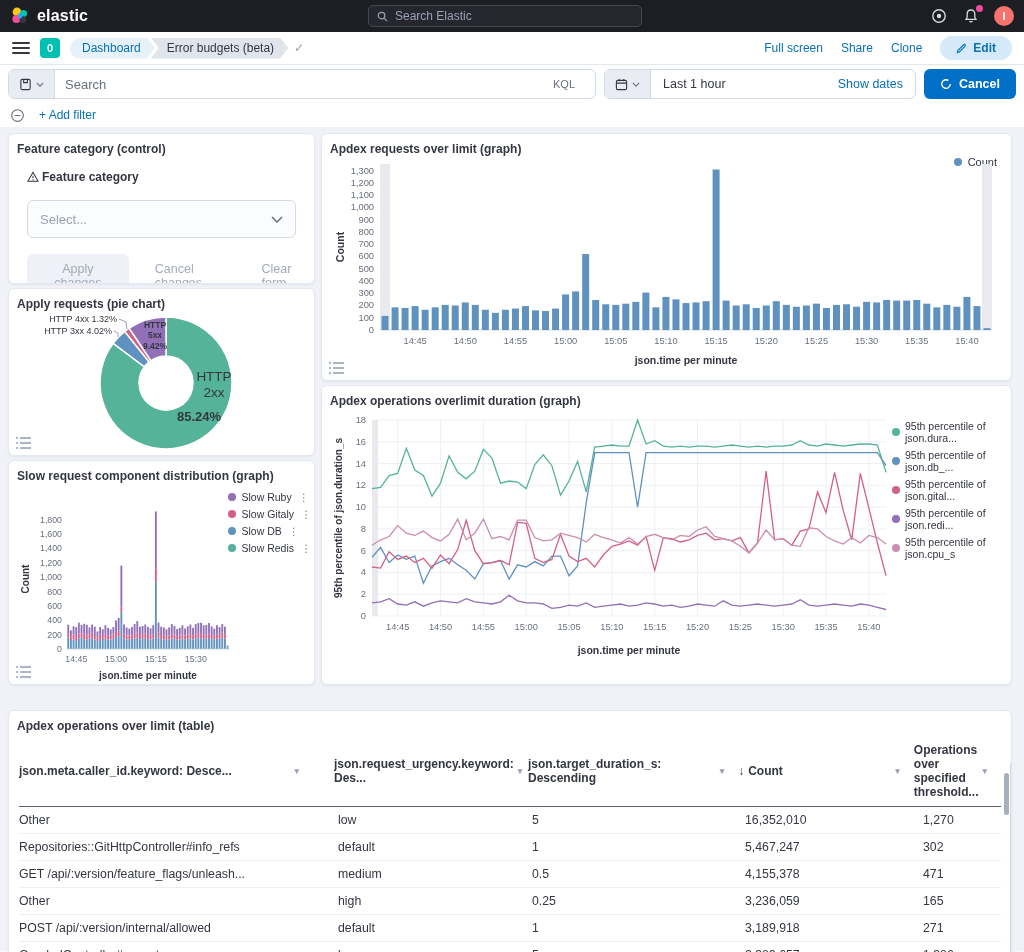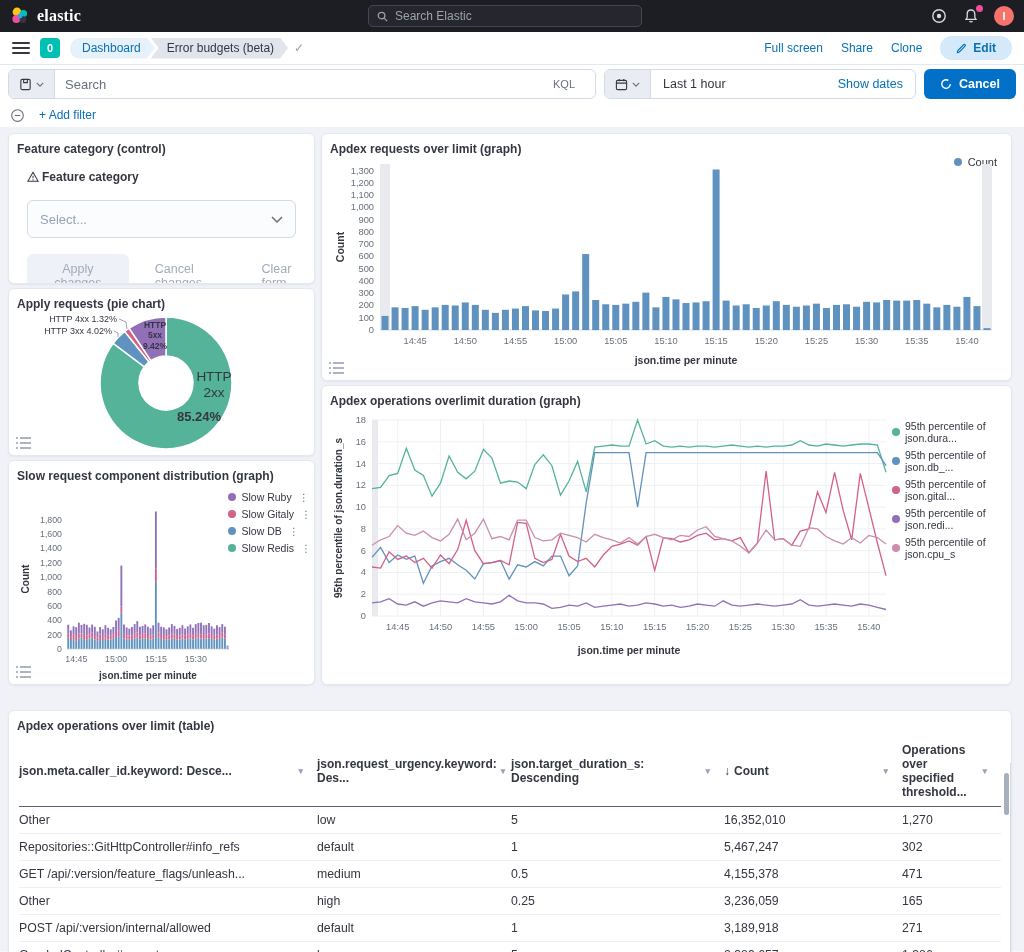--- a/index.html
+++ b/index.html
@@ -1,21 +1,21 @@
 <!DOCTYPE html>
 <html><head>
 <meta charset="utf-8">
 <style>
   * { margin:0; padding:0; box-sizing:border-box; }
   html,body { width:1024px; height:952px; overflow:hidden; background:#F5F7FA;
     font-family:"Liberation Sans", sans-serif; color:#343741; }
 
   
   .topbar { position:relative; height:32px; background:#1D1E24; display:flex; align-items:center; padding:0 10px; }
-  .logo { display:flex; align-items:center; gap:7px;font-family:Liberation Serif, serif; }
+  .logo { display:flex; align-items:center; gap:7px; }
   .logo-text { color:#fff; font-size:16px; font-weight:bold; letter-spacing:.2px; }
   .top-search { position:absolute; left:368px; width:274px; height:22px; background:#25262E;
     border:1px solid #45474F; border-radius:5px; display:flex; align-items:center; gap:7px;
     padding:0 8px; color:#9AA2B3; font-size:12px; }
   .top-icons { margin-left:auto; display:flex; align-items:center; gap:14px; }
   .icon-btn { position:relative; width:18px; height:18px; display:flex; align-items:center; justify-content:center; }
   .badge-dot { position:absolute; top:-2px; right:-3px; width:7px; height:7px; border-radius:50%; background:#F04E98; }
   .avatar { width:20px; height:20px; border-radius:50%; background:#F6726A; color:#fff; font-size:11px;
     font-weight:bold; display:flex; align-items:center; justify-content:center; }
 
@@ -83,21 +83,21 @@
 
   .panel-opts { position:absolute; left:6px; bottom:4px; width:18px; height:16px; color:#98A2B3; cursor:pointer; }
 
   
   .tbl { position:absolute; left:10px; right:10px; top:26px; }
   .tbl-head { display:flex; border-bottom:1px solid #5a6170; }
   .th { font-size:12px; font-weight:bold; color:#343741; padding:6px 4px 7px 0; display:flex; align-items:center; gap:4px; cursor:pointer; }
   .th .chev { color:#98A2B3; font-size:9px; margin-left:auto; margin-right:10px; }
   .tr { display:flex; border-bottom:1px solid #EDEFF3; }
   .td { font-size:12.3px; color:#343741; padding:6px 4px 6px 0; white-space:nowrap; overflow:hidden; }
-  .c0 { width:298px; } .c1 { width:194px; } .c2 { width:213px; } .c3 { width:178px; } .c4 { flex:1; }
+  .c0 { width:298px; } .c1 { width:194px;margin-left:21px; } .c2 { width:213px; } .c3 { width:178px; } .c4 { flex:1; }
   .scroll-thumb { position:absolute; right:2px; top:62px; width:5px; height:42px; border-radius:3px; background:#A8AFBC; }
   .scroll-track { position:absolute; right:0; top:52px; bottom:0; width:1px; background:#D3DAE6; }
 
   svg text { font-family:"Liberation Sans", sans-serif; }
 </style>
 </head>
 <body>
 
 <div class="topbar">
   <div class="logo">

